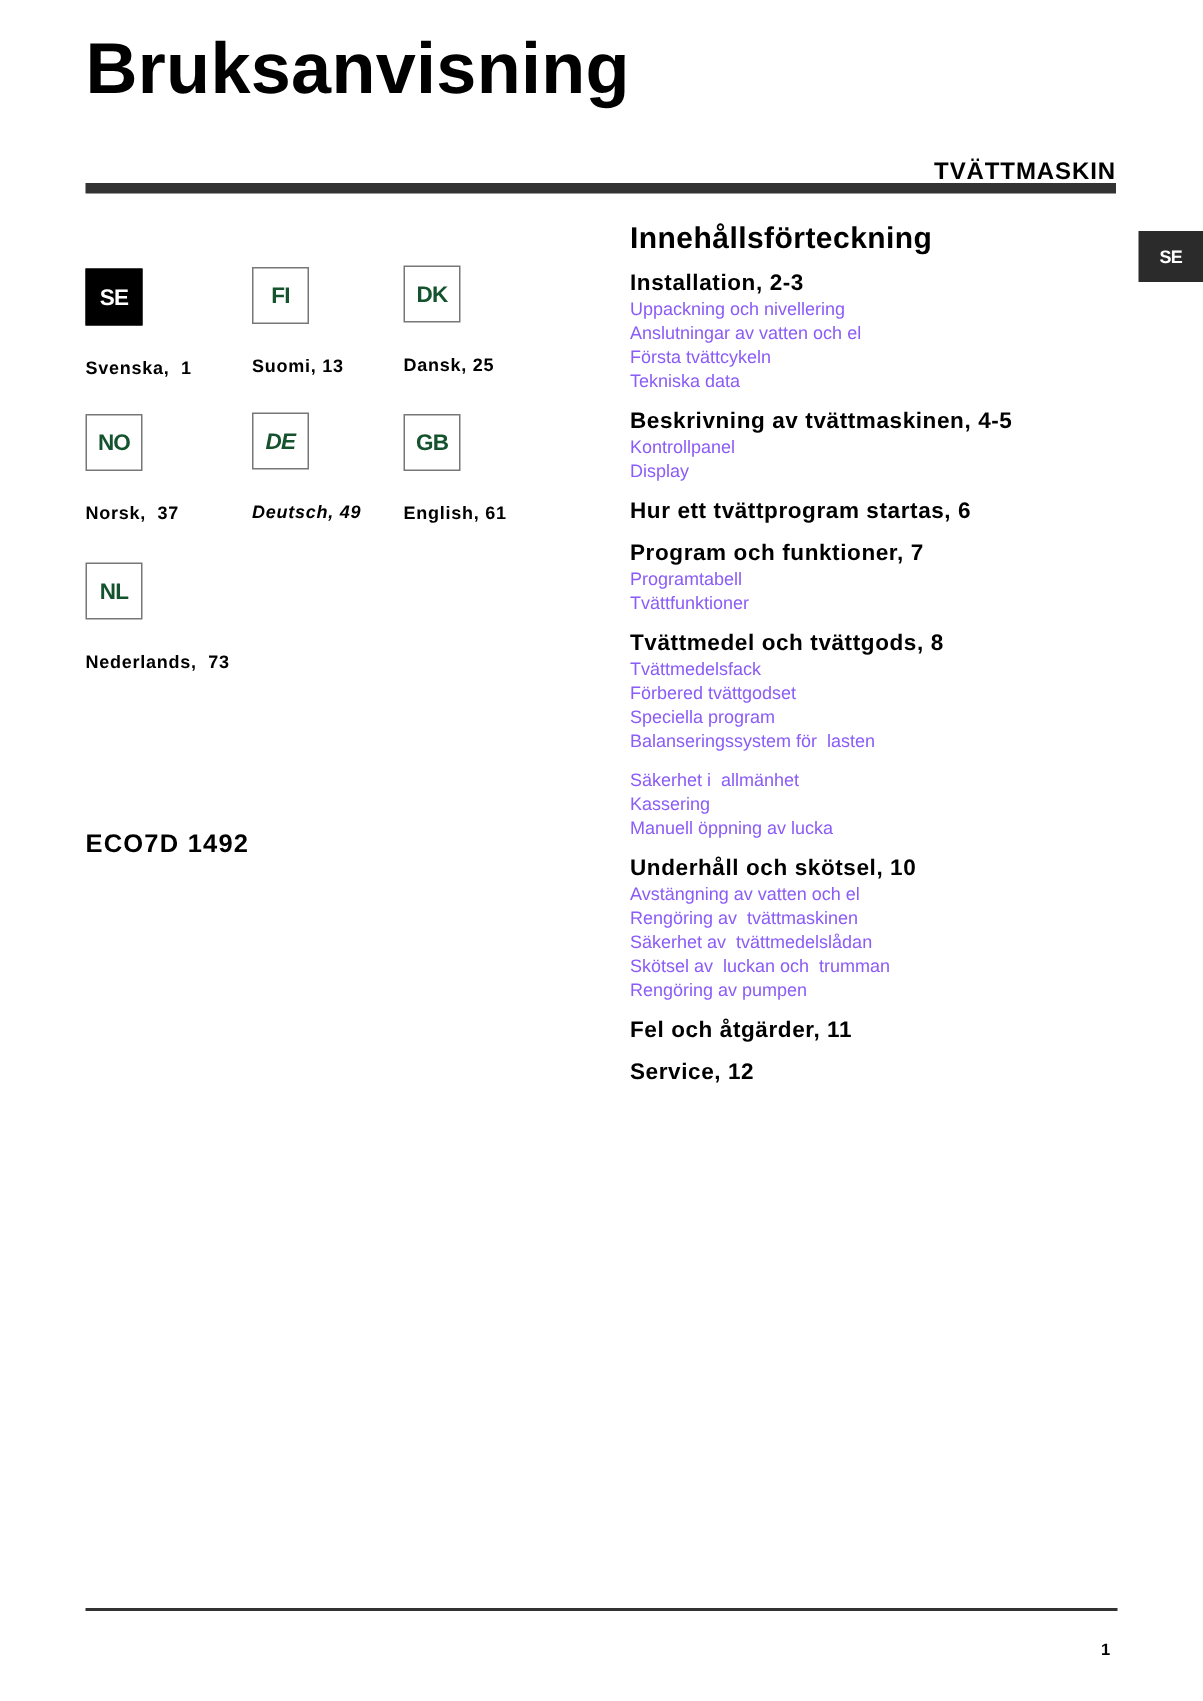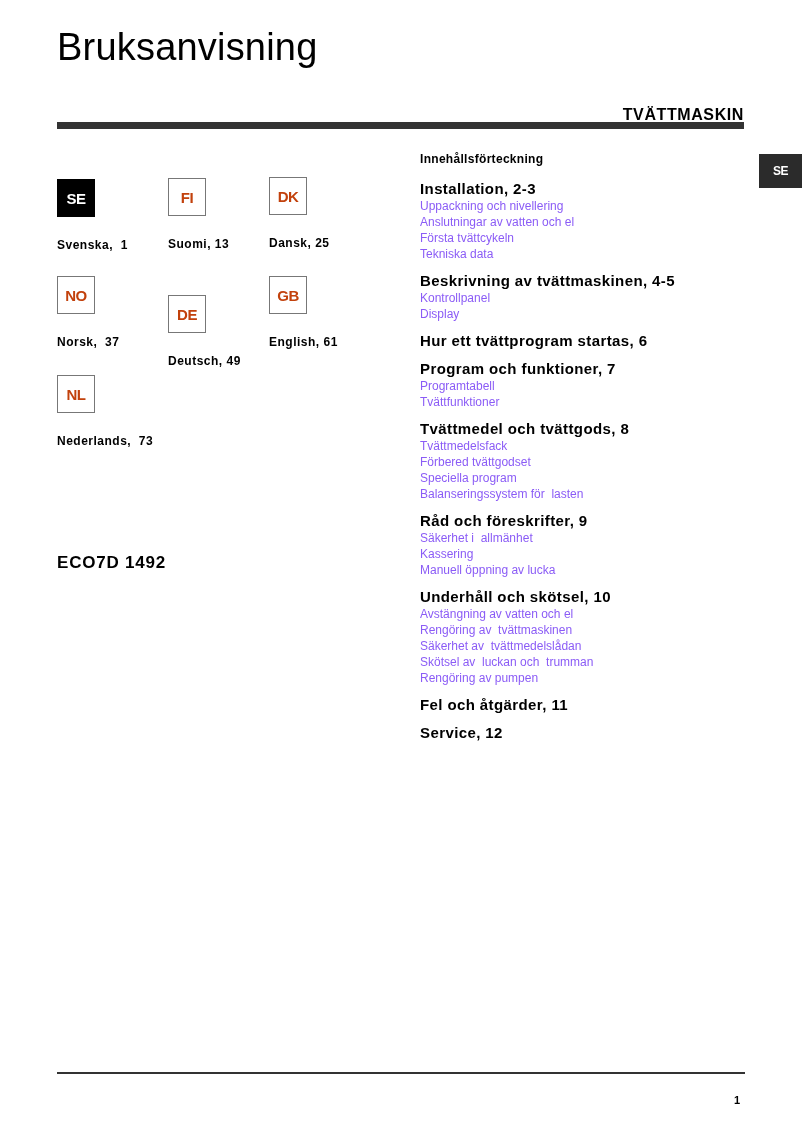--- a/index.html
+++ b/index.html
@@ -3,51 +3,51 @@
 <meta charset="utf-8">
 <style>
   html, body { margin: 0; padding: 0; }
   body {
     width: 802px; height: 1134px; position: relative; overflow: hidden;
     background: #ffffff; color: #000;
     font-family: "Liberation Sans", "DejaVu Sans", sans-serif;
   }
   .abs { position: absolute; }
   .doc-title {
-    left: 57px; top: 24px; font-size: 38px; font-weight: normal; letter-spacing: 0.2px;
+    left: 57px; top: 24px; font-size: 48px; font-weight: bold; letter-spacing: 0.2px;
     line-height: 46px;
   }
   .product-type {
     right: 58px; top: 90px; font-size: 16px; font-weight: bold; letter-spacing: 0.6px; margin-top: 16px;
   }
   .rule-top { left: 57px; top: 122px; width: 687px; height: 7px; background: #333333; }
   .rule-bottom { left: 57px; top: 1072px; width: 688px; height: 2px; background: #333333; }
   .side-tab {
     left: 759px; top: 154px; width: 43px; height: 34px; background: #2b2b2b;
     color: #fff; font-size: 12px; font-weight: bold; display: flex; align-items: center;
     justify-content: center; letter-spacing: -0.5px;
   }
   .lang {
     position: absolute;
   }
   .lang .box {
     width: 36px; height: 36px; border: 1px solid #777; display: flex;
     align-items: center; justify-content: center; font-size: 15px; font-weight: bold;
-    letter-spacing: -0.5px; background: #fff; color: #c2410c; cursor: pointer;
+    letter-spacing: -0.5px; background: #fff; color: #14532d; cursor: pointer;
   }
   .lang .box.active { background: #000; color: #fff; border-color: #000; }
   .lang .label {
     margin-top: 21px; font-size: 12px; font-weight: bold; letter-spacing: 0.5px;
     white-space: pre;
   }
   .model {
     left: 57px; top: 553px; font-size: 17px; font-weight: bold; letter-spacing: 0.8px;
   }
   .toc { left: 420px; top: 148px; width: 330px; }
-  .toc-title { font-size: 12px; font-weight: bold; letter-spacing: 0.3px; line-height: 22px; margin-bottom: 10px; }
+  .toc-title { font-size: 20px; font-weight: bold; letter-spacing: 0.3px; line-height: 22px; margin-bottom: 10px; }
   .toc-section { margin-bottom: 10px; }
   .toc-head { font-size: 15px; font-weight: bold; letter-spacing: 0.4px; line-height: 18px; cursor: pointer; }
   .toc-sub { font-size: 12px; line-height: 16px; color: #8b5cf6; white-space: pre; cursor: pointer; }
   .page-num { left: 734px; top: 1094px; font-size: 11px; font-weight: bold; }
 </style>
 </head>
 <body>
 
 <div class="abs doc-title">Bruksanvisning</div>
 <div class="abs product-type">TVÄTTMASKIN</div>
@@ -64,21 +64,21 @@
   <div class="label">Suomi, 13</div>
 </div>
 <div class="lang" style="left:269px; top:177px;">
   <div class="box">DK</div>
   <div class="label">Dansk, 25</div>
 </div>
 <div class="lang" style="left:57px; top:276px;">
   <div class="box">NO</div>
   <div class="label">Norsk,  37</div>
 </div>
-<div class="lang" style="left:168px; top:295px;">
+<div class="lang" style="left:168px; top:275px;font-style:italic;">
   <div class="box">DE</div>
   <div class="label">Deutsch, 49</div>
 </div>
 <div class="lang" style="left:269px; top:276px;">
   <div class="box">GB</div>
   <div class="label">English, 61</div>
 </div>
 <div class="lang" style="left:57px; top:375px;">
   <div class="box">NL</div>
   <div class="label">Nederlands,  73</div>
@@ -110,21 +110,20 @@
         <div class="toc-sub">Tvättfunktioner</div>
       </div>
       <div class="toc-section">
         <div class="toc-head">Tvättmedel och tvättgods, 8</div>
         <div class="toc-sub">Tvättmedelsfack</div>
         <div class="toc-sub">Förbered tvättgodset</div>
         <div class="toc-sub">Speciella program</div>
         <div class="toc-sub">Balanseringssystem för  lasten</div>
       </div>
       <div class="toc-section">
-        <div class="toc-head">Råd och föreskrifter, 9</div>
         <div class="toc-sub">Säkerhet i  allmänhet</div>
         <div class="toc-sub">Kassering</div>
         <div class="toc-sub">Manuell öppning av lucka</div>
       </div>
       <div class="toc-section">
         <div class="toc-head">Underhåll och skötsel, 10</div>
         <div class="toc-sub">Avstängning av vatten och el</div>
         <div class="toc-sub">Rengöring av  tvättmaskinen</div>
         <div class="toc-sub">Säkerhet av  tvättmedelslådan</div>
         <div class="toc-sub">Skötsel av  luckan och  trumman</div>

